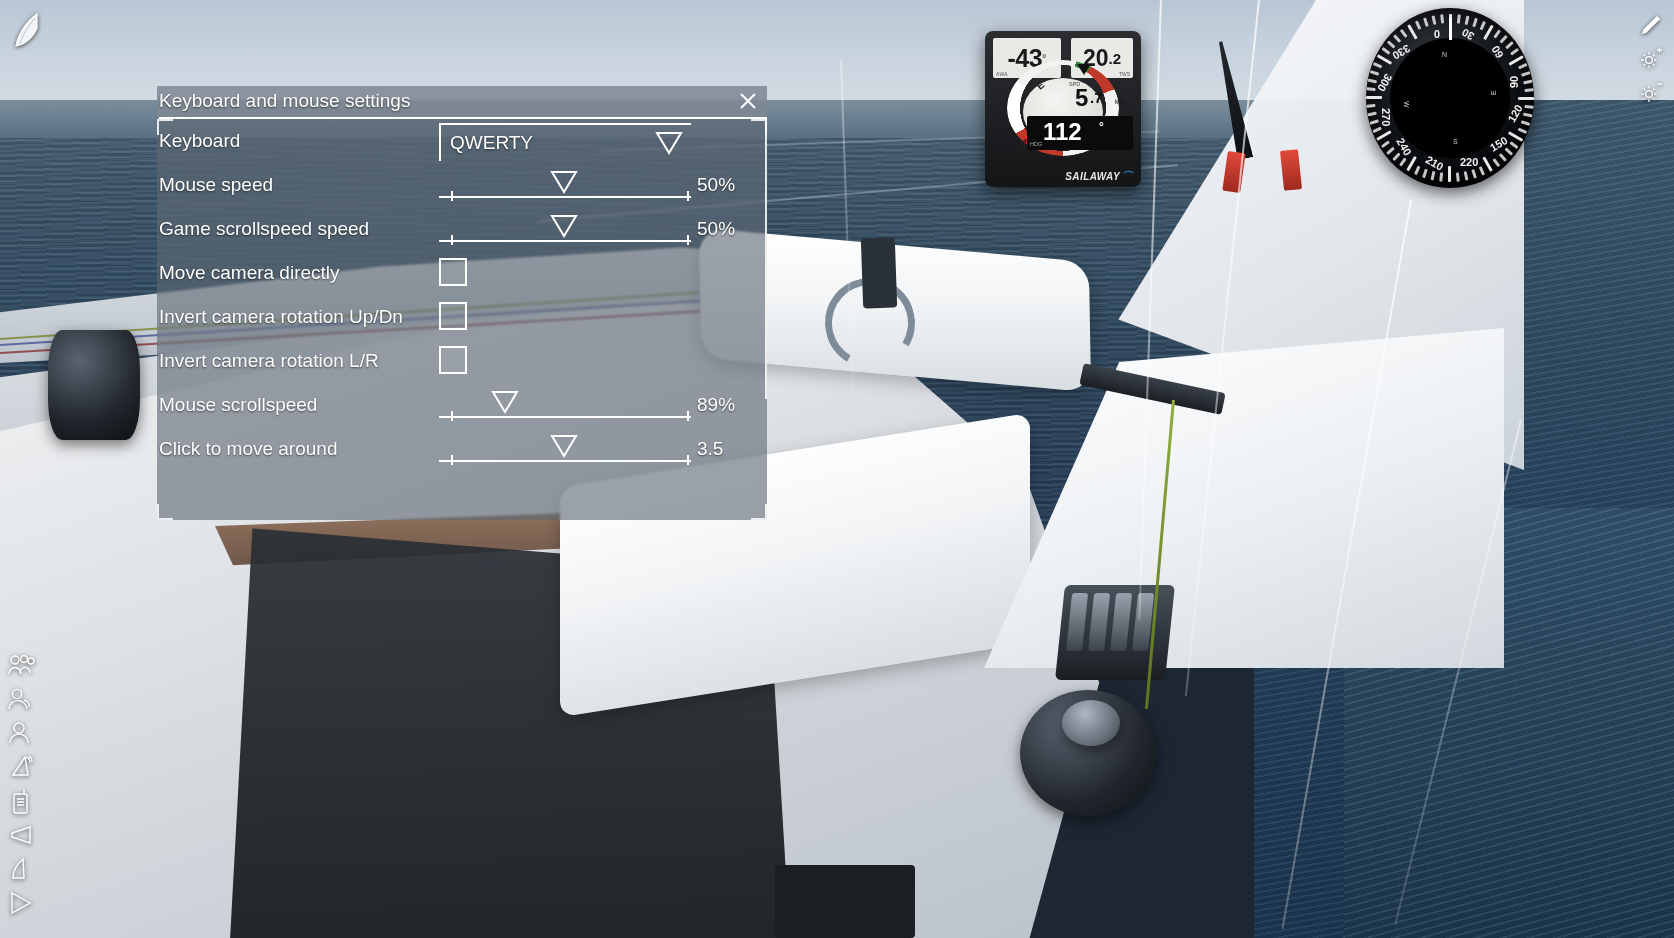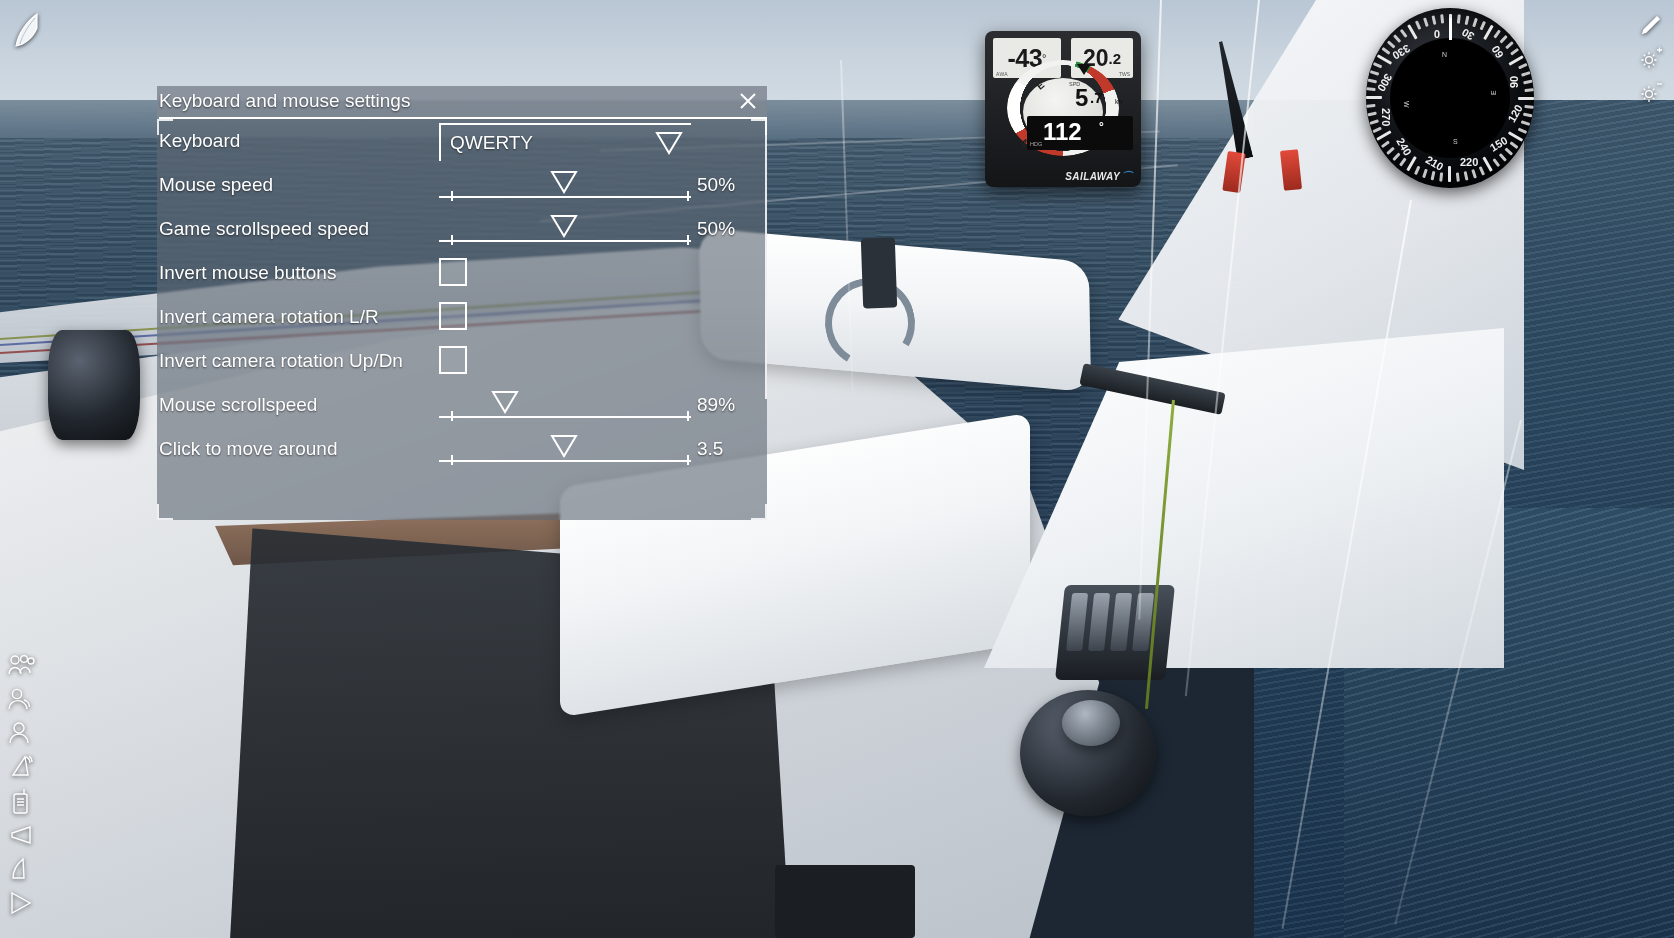--- a/index.html
+++ b/index.html
@@ -769,33 +769,33 @@
                 <div class="slider-end" style="left: 12px;"></div>
                 <div class="slider-end" style="right: 2px;"></div>
                 <div class="slider-thumb" style="left: 111px;"><svg width="28" height="24" viewBox="0 0 28 24" fill="none" stroke="#fff" stroke-width="2">
                     <path d="M2 2 H26 L14 22 Z"></path>
                   </svg></div>
               </div>
             </div>
             <div class="row-value">50%</div>
           </div>
           <div class="row">
-            <div class="row-label">Invert mouse buttons</div>
+            <div class="row-label">Move camera directly</div>
+            <div class="ctrl">
+              <div class="checkbox"></div>
+            </div>
+          </div>
+          <div class="row">
+            <div class="row-label">Invert camera rotation Up/Dn</div>
             <div class="ctrl">
               <div class="checkbox"></div>
             </div>
           </div>
           <div class="row">
             <div class="row-label">Invert camera rotation L/R</div>
-            <div class="ctrl">
-              <div class="checkbox"></div>
-            </div>
-          </div>
-          <div class="row">
-            <div class="row-label">Invert camera rotation Up/Dn</div>
             <div class="ctrl">
               <div class="checkbox"></div>
             </div>
           </div>
           <div class="row">
             <div class="row-label">Mouse scrollspeed</div>
             <div class="ctrl">
               <div class="slider">
                 <div class="slider-track"></div>
                 <div class="slider-end" style="left: 12px;"></div>

